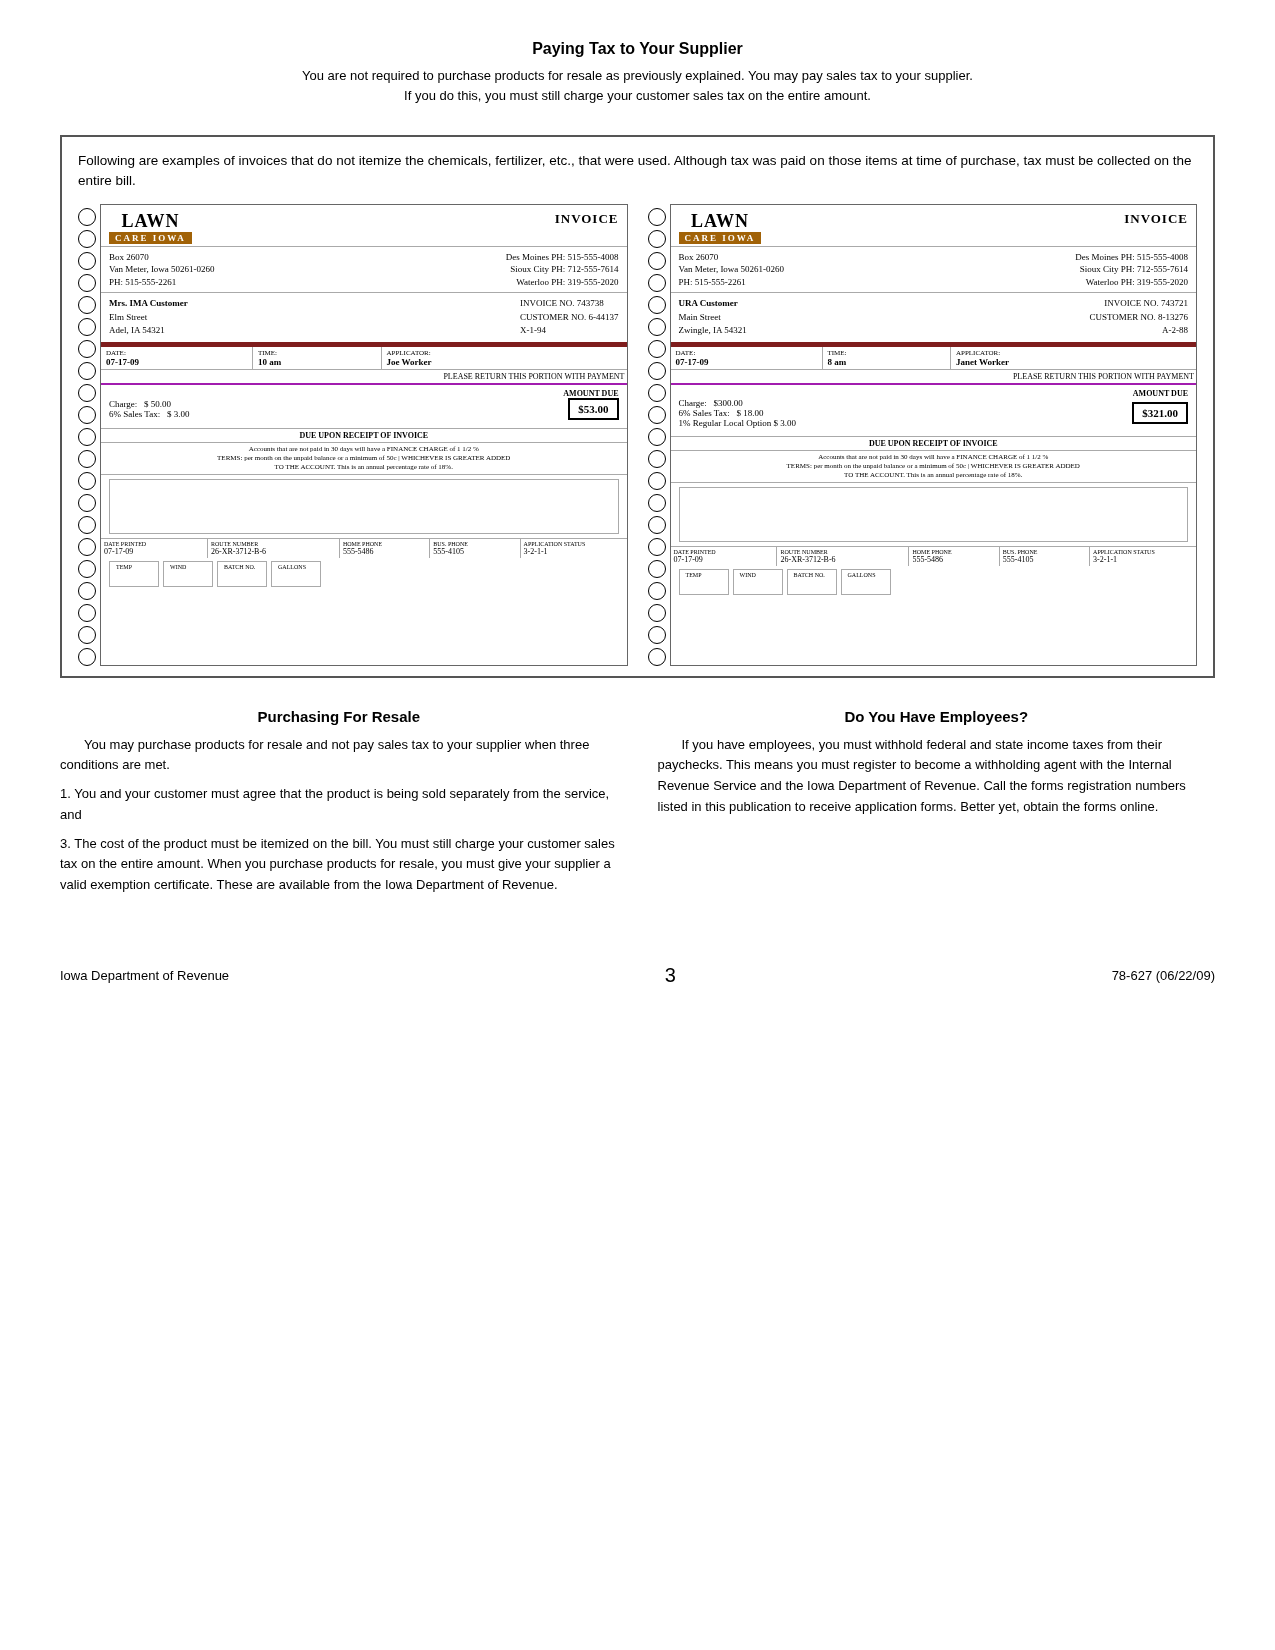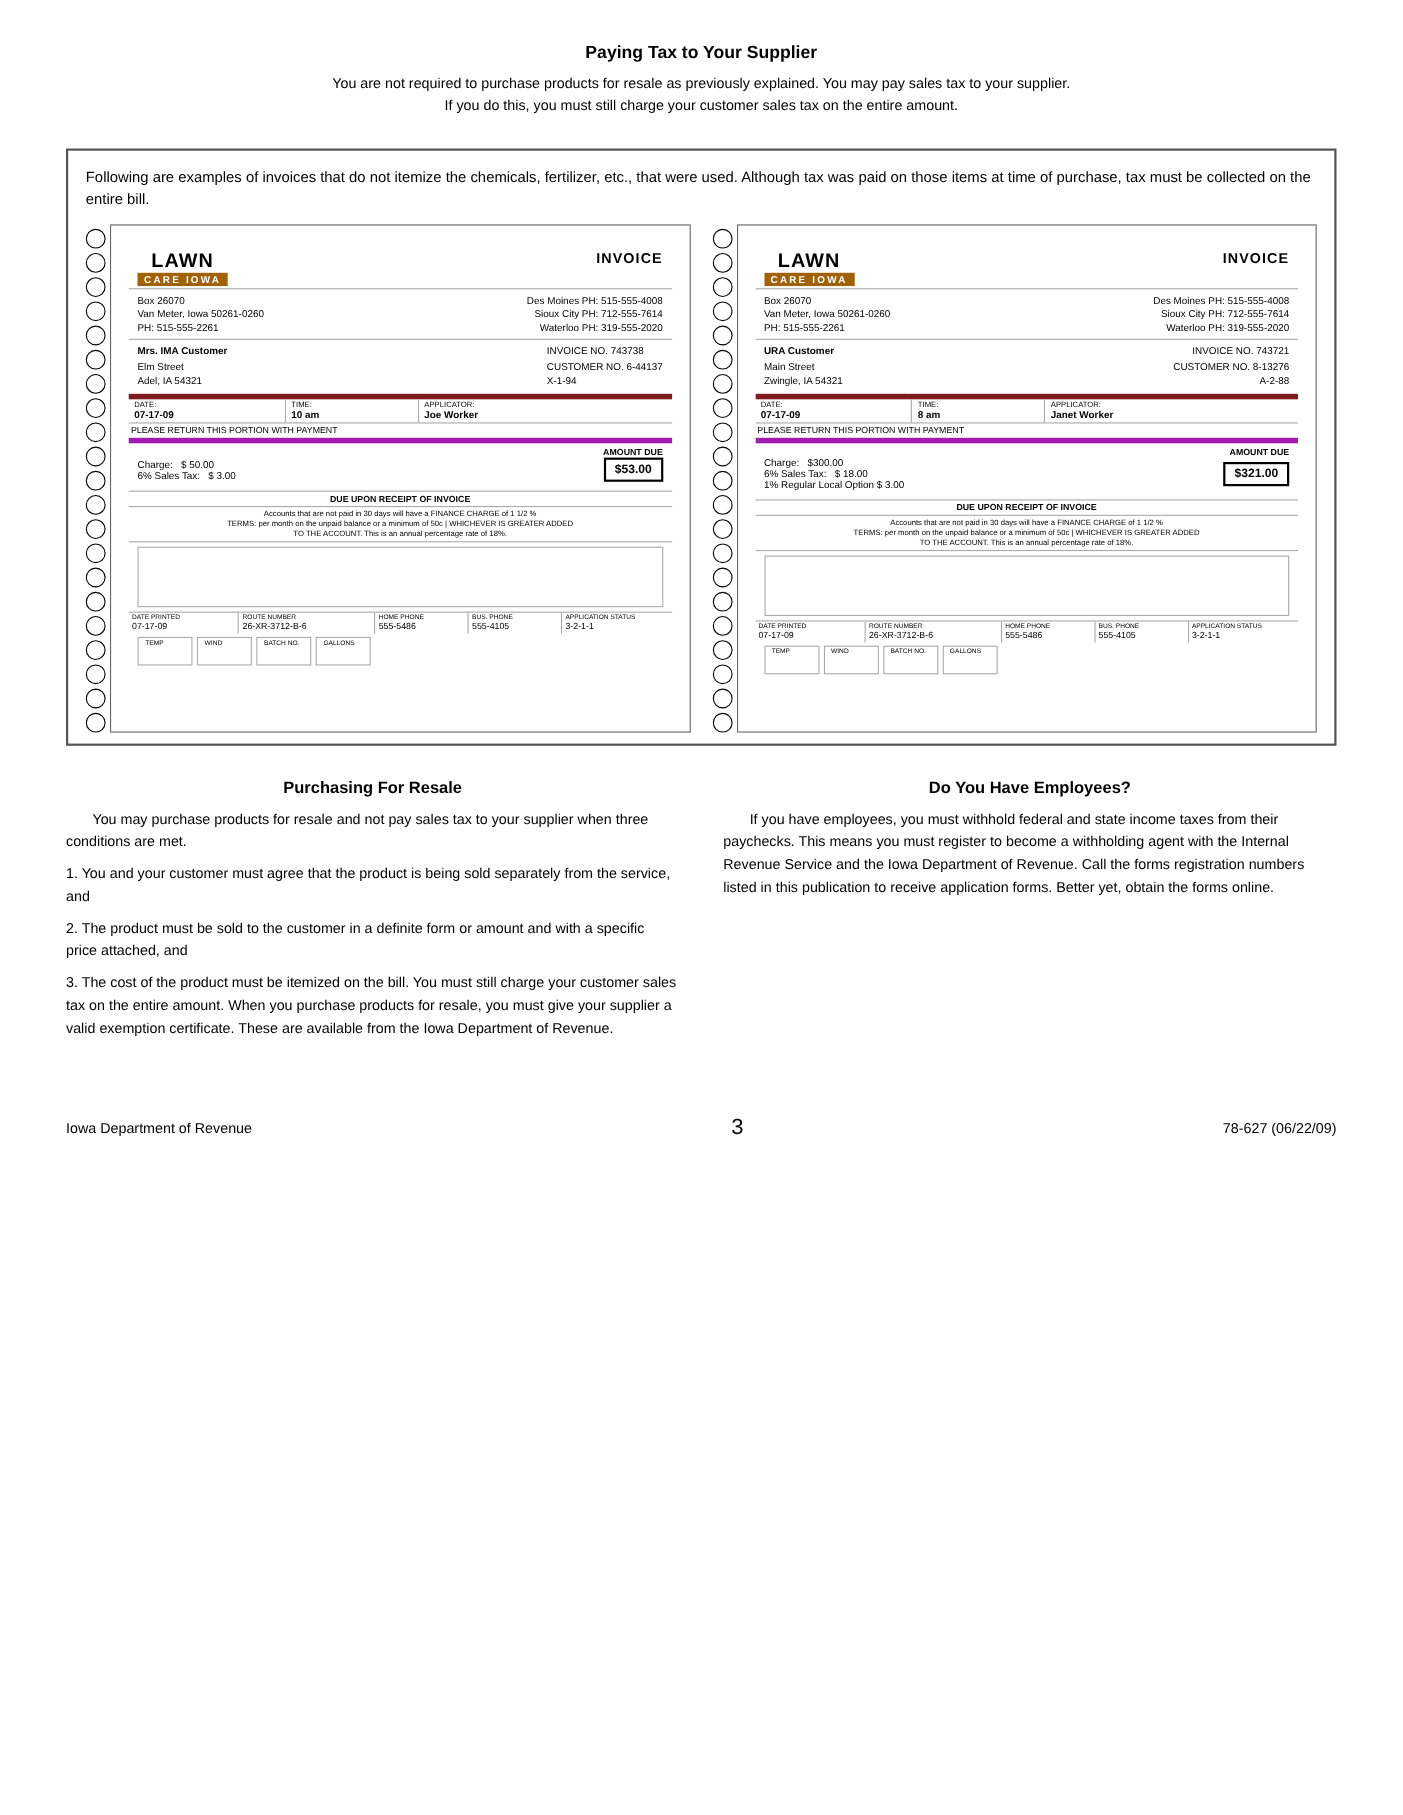--- a/index.html
+++ b/index.html
@@ -53,22 +53,23 @@
     .circle {
       width: 18px;
       height: 18px;
       border: 1.5px solid #000;
       border-radius: 50%;
       flex-shrink: 0;
     }
     .invoice-card {
       border: 1.5px solid #666;
       flex: 1;
-      padding: 16px;
+      padding: 0;
       font-size: 10px;
+      font-family: Liberation Serif, serif;
     }
     .inv-header {
       display: flex;
       justify-content: space-between;
       align-items: flex-start;
       padding: 6px 8px 2px;
       border-bottom: 1px solid #aaa;
     }
     .inv-company {
       text-align: center;
@@ -114,24 +115,24 @@
     }
     .inv-date-cell {
       border-right: 1px solid #aaa;
       padding: 2px 5px;
       font-size: 8px;
     }
     .inv-date-cell:last-child { border-right: none; }
     .inv-date-cell .label { font-size: 7px; }
     .inv-date-cell .value { font-size: 9px; font-weight: bold; }
     .inv-return-notice {
-      text-align: left;
+      text-align: right;
       font-size: 8px;
       padding: 2px;
-      border-bottom: 5px solid #a21caf;
+      border-bottom: 2px solid #a21caf;
     }
     .inv-charges {
       padding: 4px 8px;
       font-size: 9px;
     }
     .inv-amount-due-header {
       text-align: right;
       font-size: 8px;
       font-weight: bold;
     }
@@ -495,21 +496,20 @@
 
   </div>
 </div>
 
 <div class="bottom-sections">
   <div class="section-left">
     <div class="section-title">Purchasing For Resale</div>
     <div class="section-body">
       <p>You may purchase products for resale and not pay sales tax to your supplier when three conditions are met.</p>
       <p class="numbered" style="text-indent:0;">1. You and your customer must agree that the product is being sold separately from the service, and</p>
-      <p class="numbered" style="text-indent:0;">2. The product must be sold to the customer in a definite form or amount and with a specific price attached, and</p>
       <p class="numbered" style="text-indent:0;">3. The cost of the product must be itemized on the bill. You must still charge your customer sales tax on the entire amount. When you purchase products for resale, you must give your supplier a valid exemption certificate. These are available from the Iowa Department of Revenue.</p>
     </div>
   </div>
   <div class="section-right">
     <div class="section-title">Do You Have Employees?</div>
     <div class="section-body">
       <p>If you have employees, you must withhold federal and state income taxes from their paychecks. This means you must register to become a withholding agent with the Internal Revenue Service and the Iowa Department of Revenue. Call the forms registration numbers listed in this publication to receive application forms. Better yet, obtain the forms online.</p>
     </div>
   </div>
 </div>

